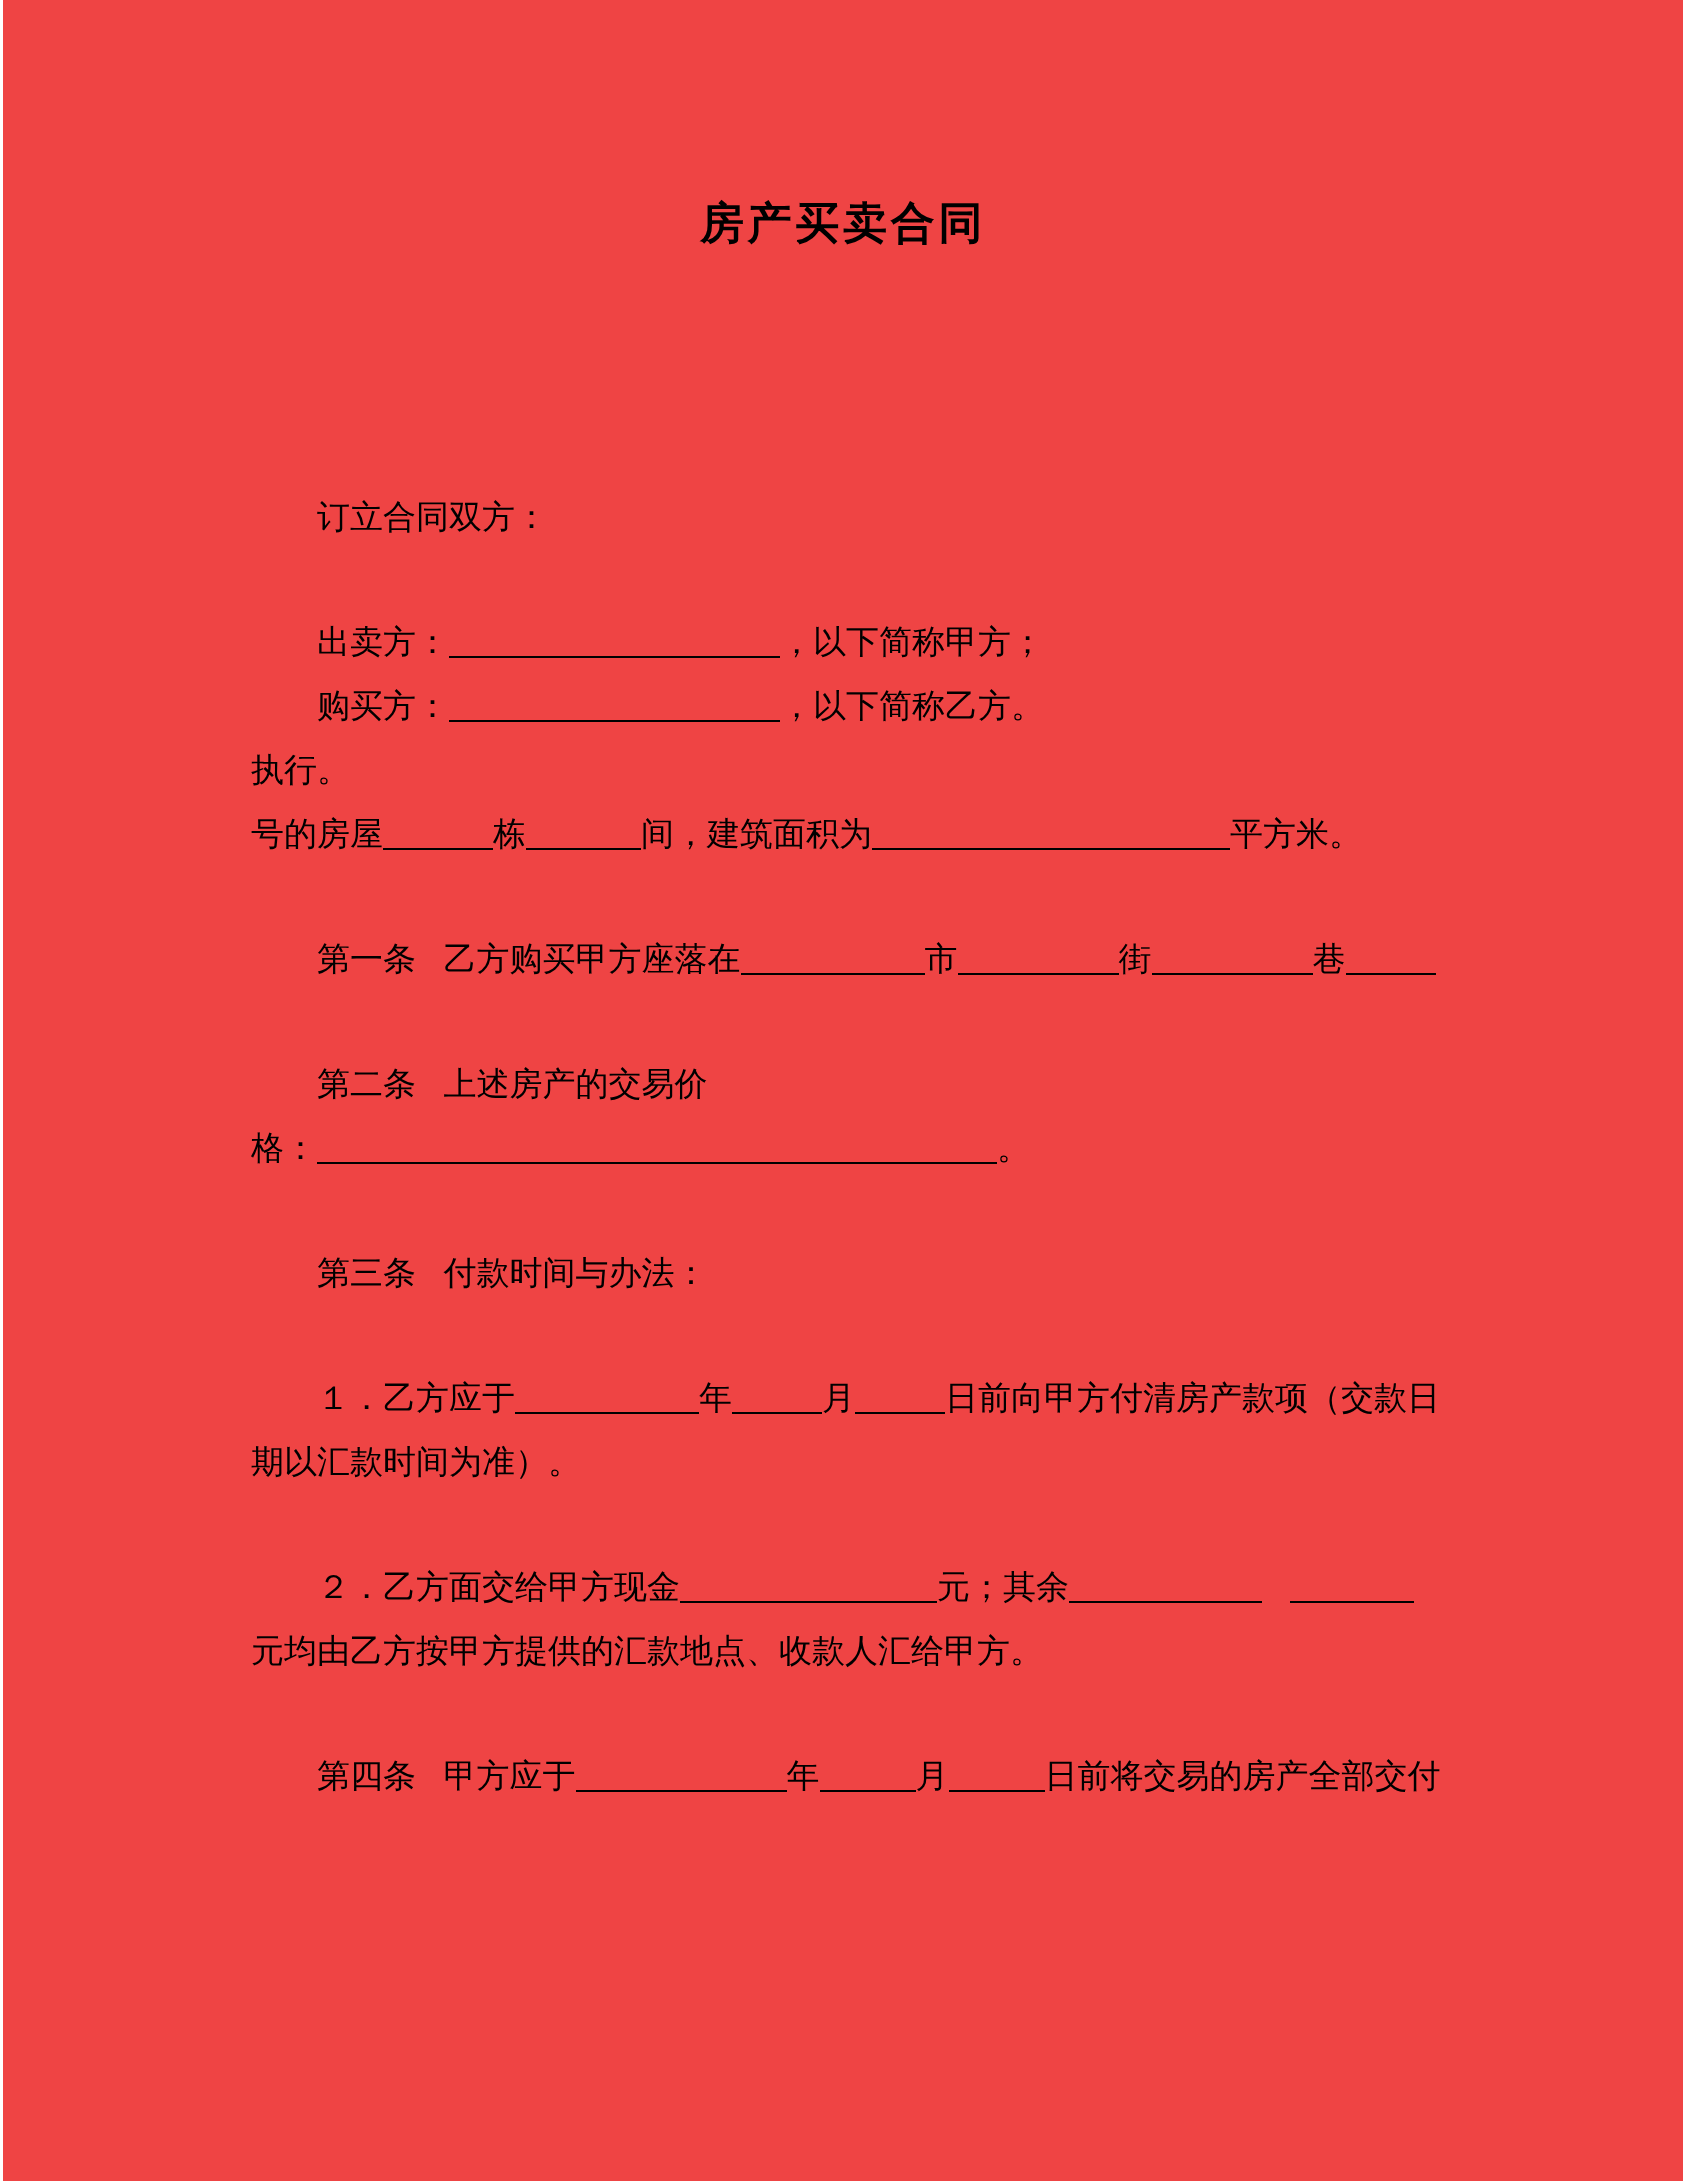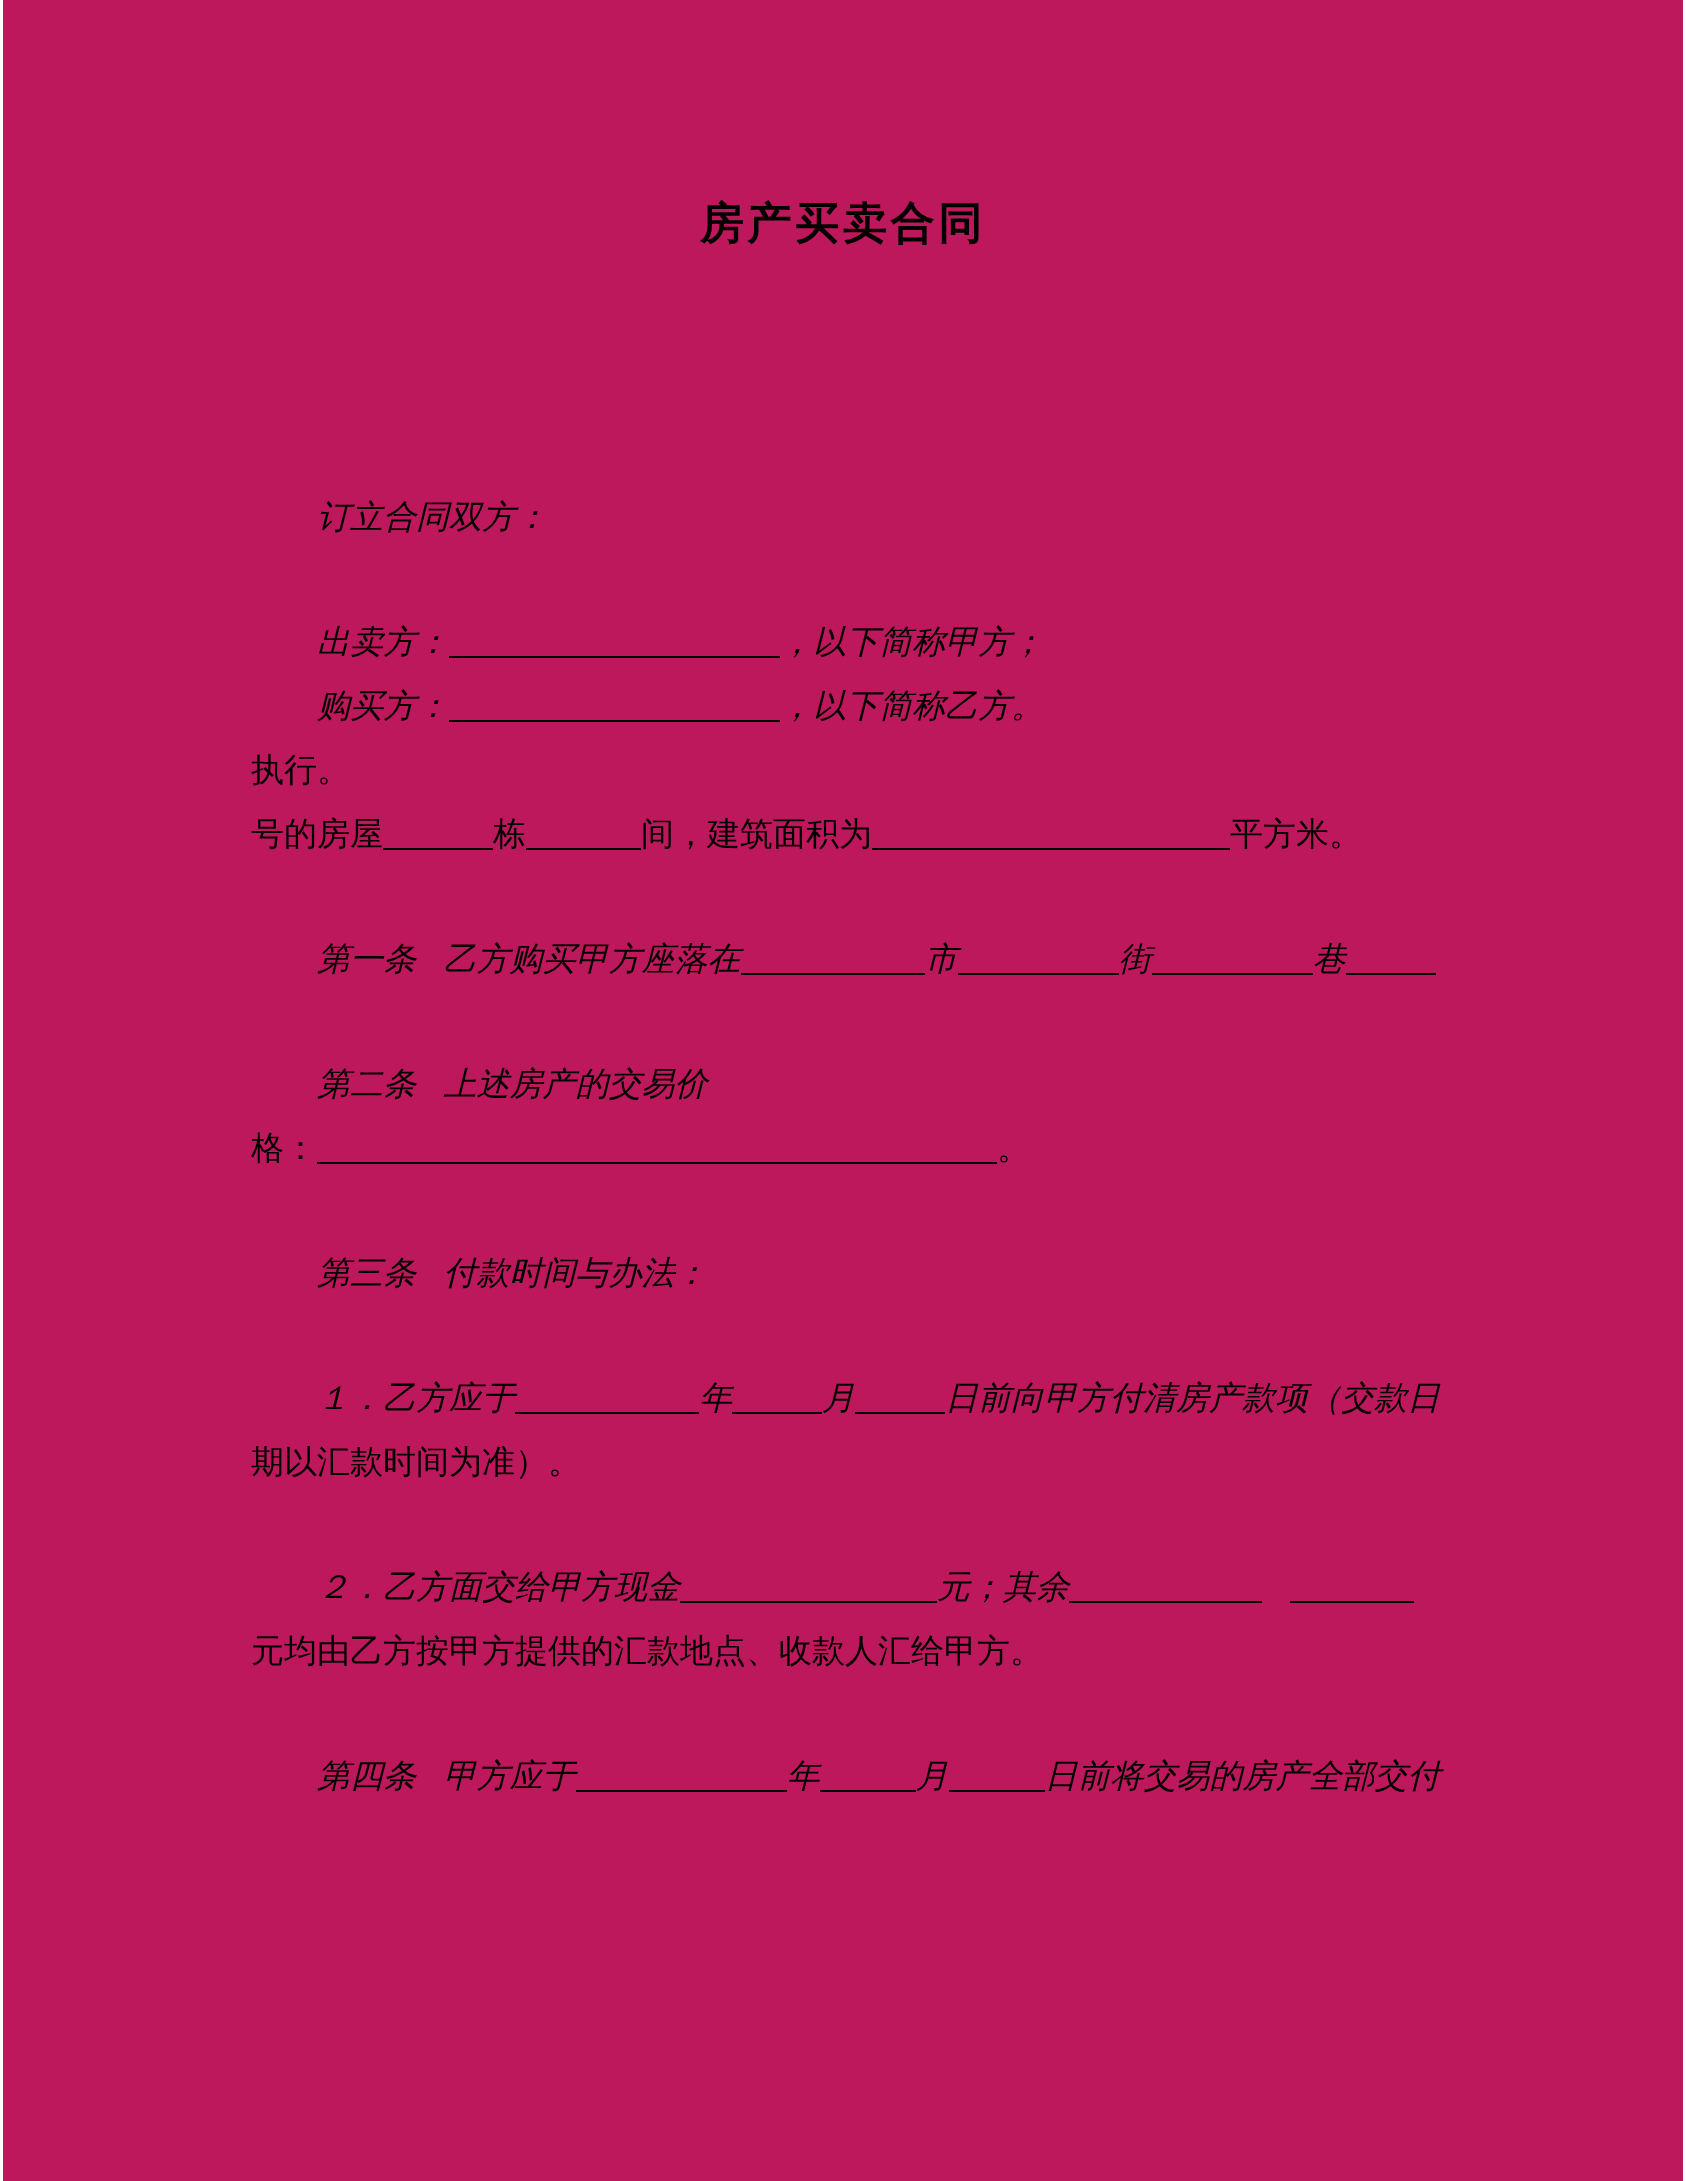--- a/index.html
+++ b/index.html
@@ -1,41 +1,41 @@
 <!DOCTYPE html>
 <html style="font-size:14.7px"><head>
 <meta charset="utf-8">
 <style>
   html,body { margin:0; padding:0; background:#ffffff; }
   .page {
     position:relative;
     width:1680px; height:2182px;
     margin:0 auto;
-    background:#be185d;
+    background:#ef4444;
     color:#000000;
     font-family:"Liberation Serif","DejaVu Serif",serif;
     box-sizing:border-box;
     padding:0 248px;
     overflow:hidden;
   }
   .doc-title {
     margin:191px 0 0 0;
     height:64px; line-height:64px;
     text-align:center;
     font-family:"Liberation Sans","DejaVu Sans",sans-serif;
     font-weight:bold;
     font-size:44px;
     letter-spacing:3.7px;
   }
   .line {
     height:64px; line-height:64px;
     font-size:33px;
     white-space:nowrap;
   }
-  .indent { padding-left:66px;font-style:italic; }
+  .indent { padding-left:66px; }
   .gap { margin-top:61px; }
   .first-para { margin-top:230px; }
   .head { margin-right:27.5px; }
   .bl {
     display:inline-block;
     border-bottom:2.8px solid #000000;
     vertical-align:-4.6px;
     height:0;
   }
   .sp30 { display:inline-block; width:27.5px; }

